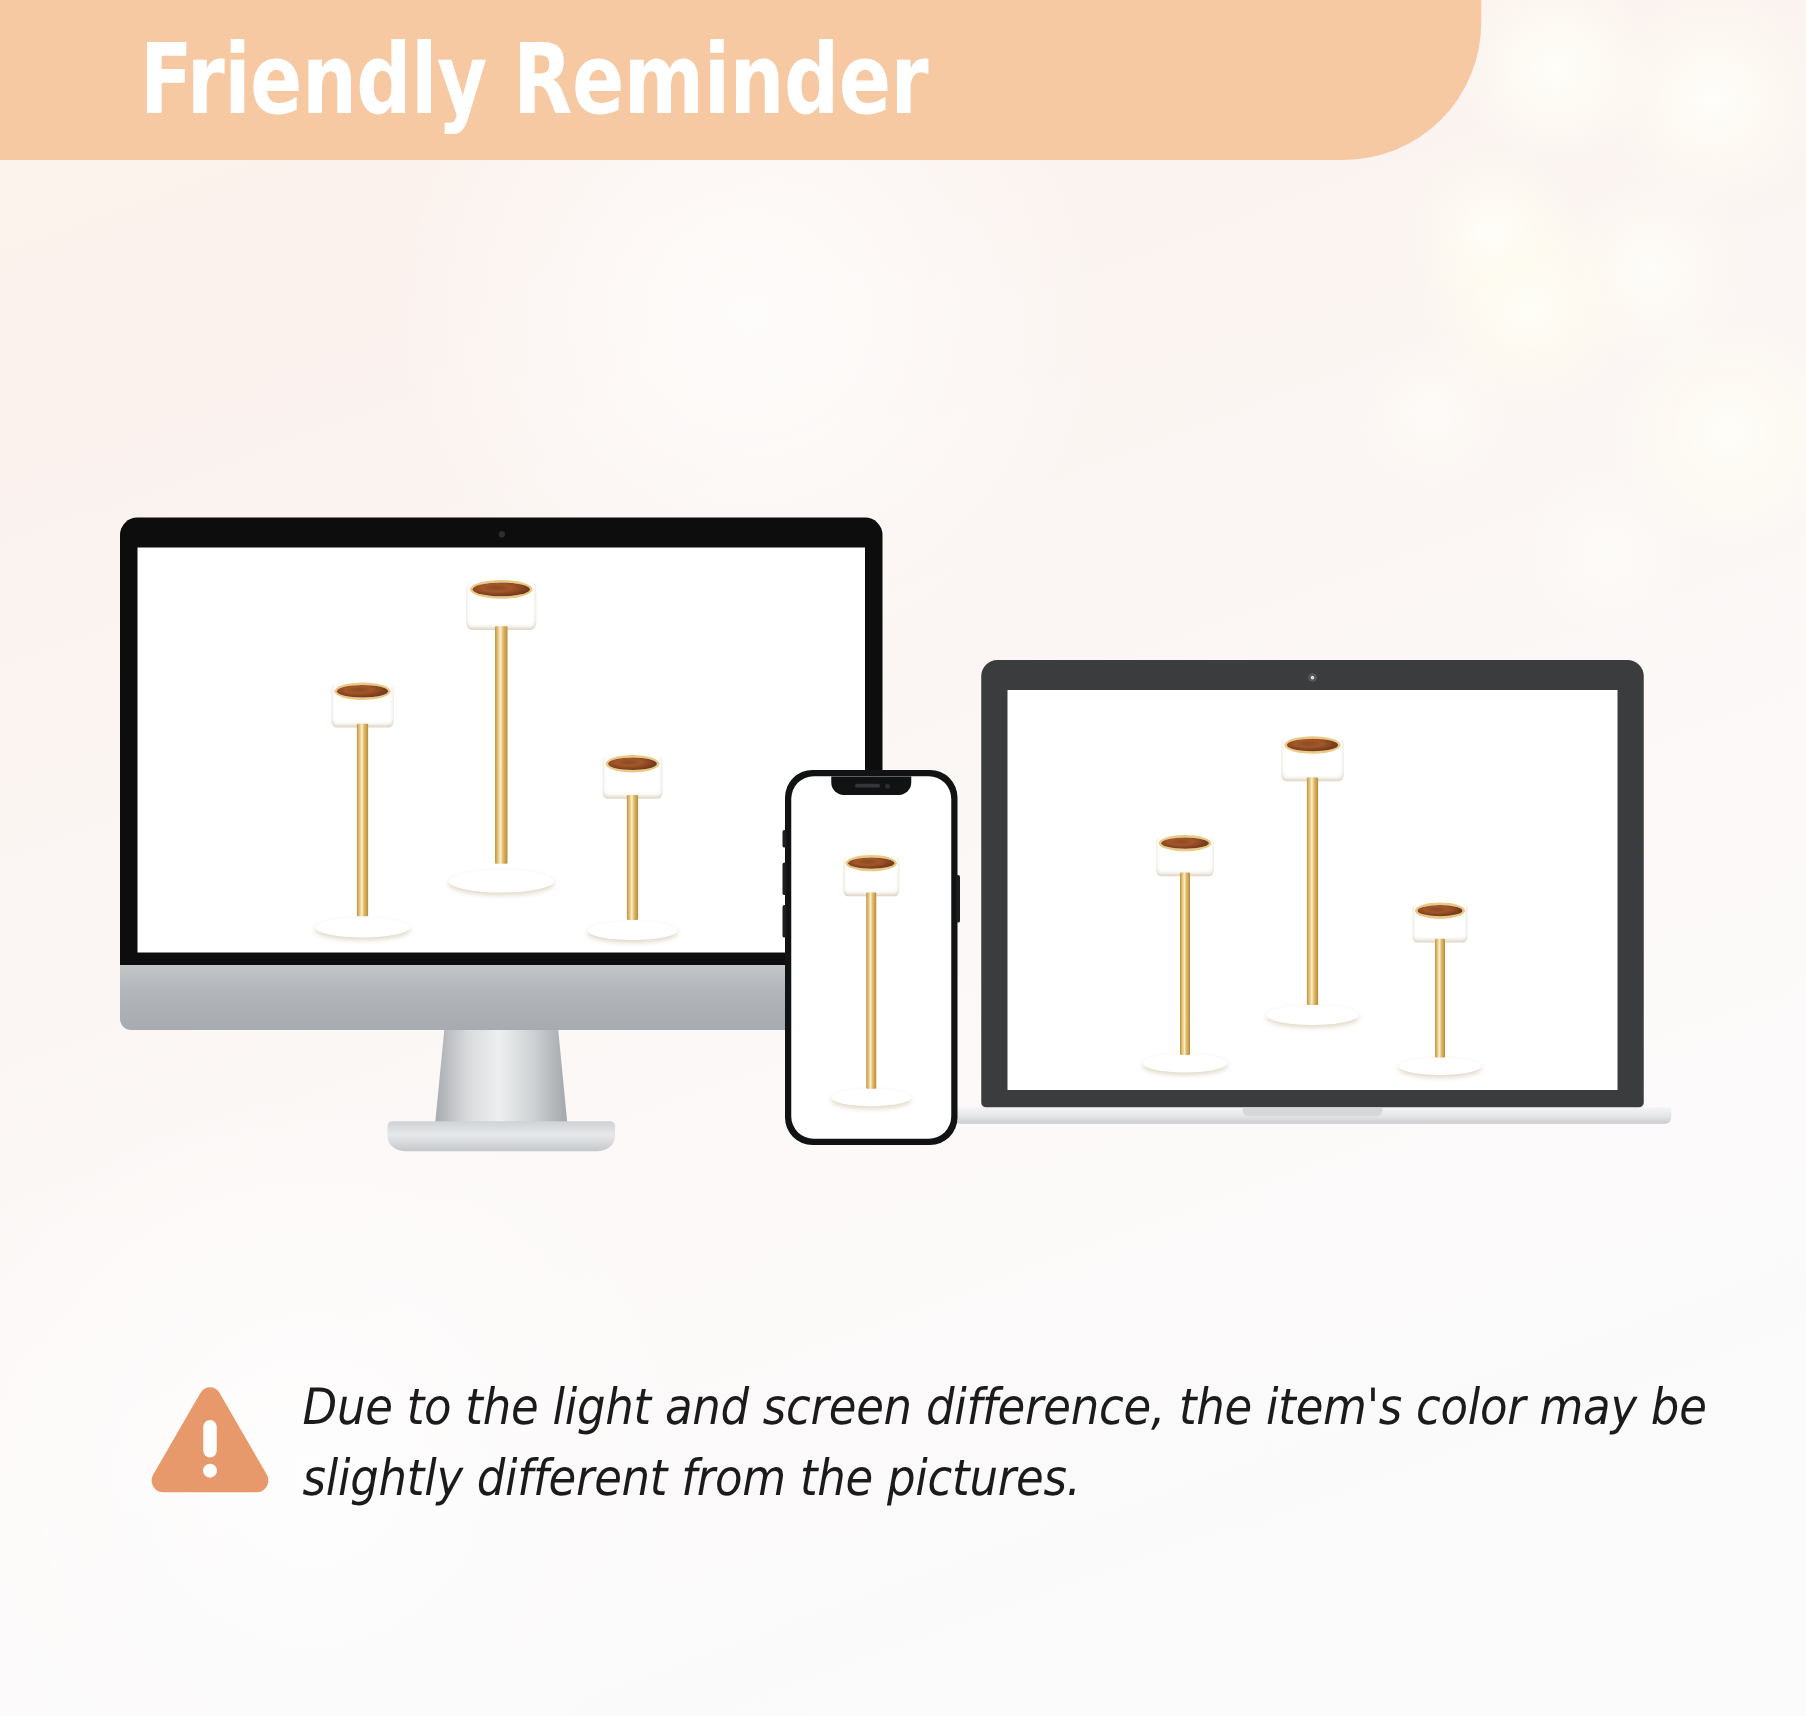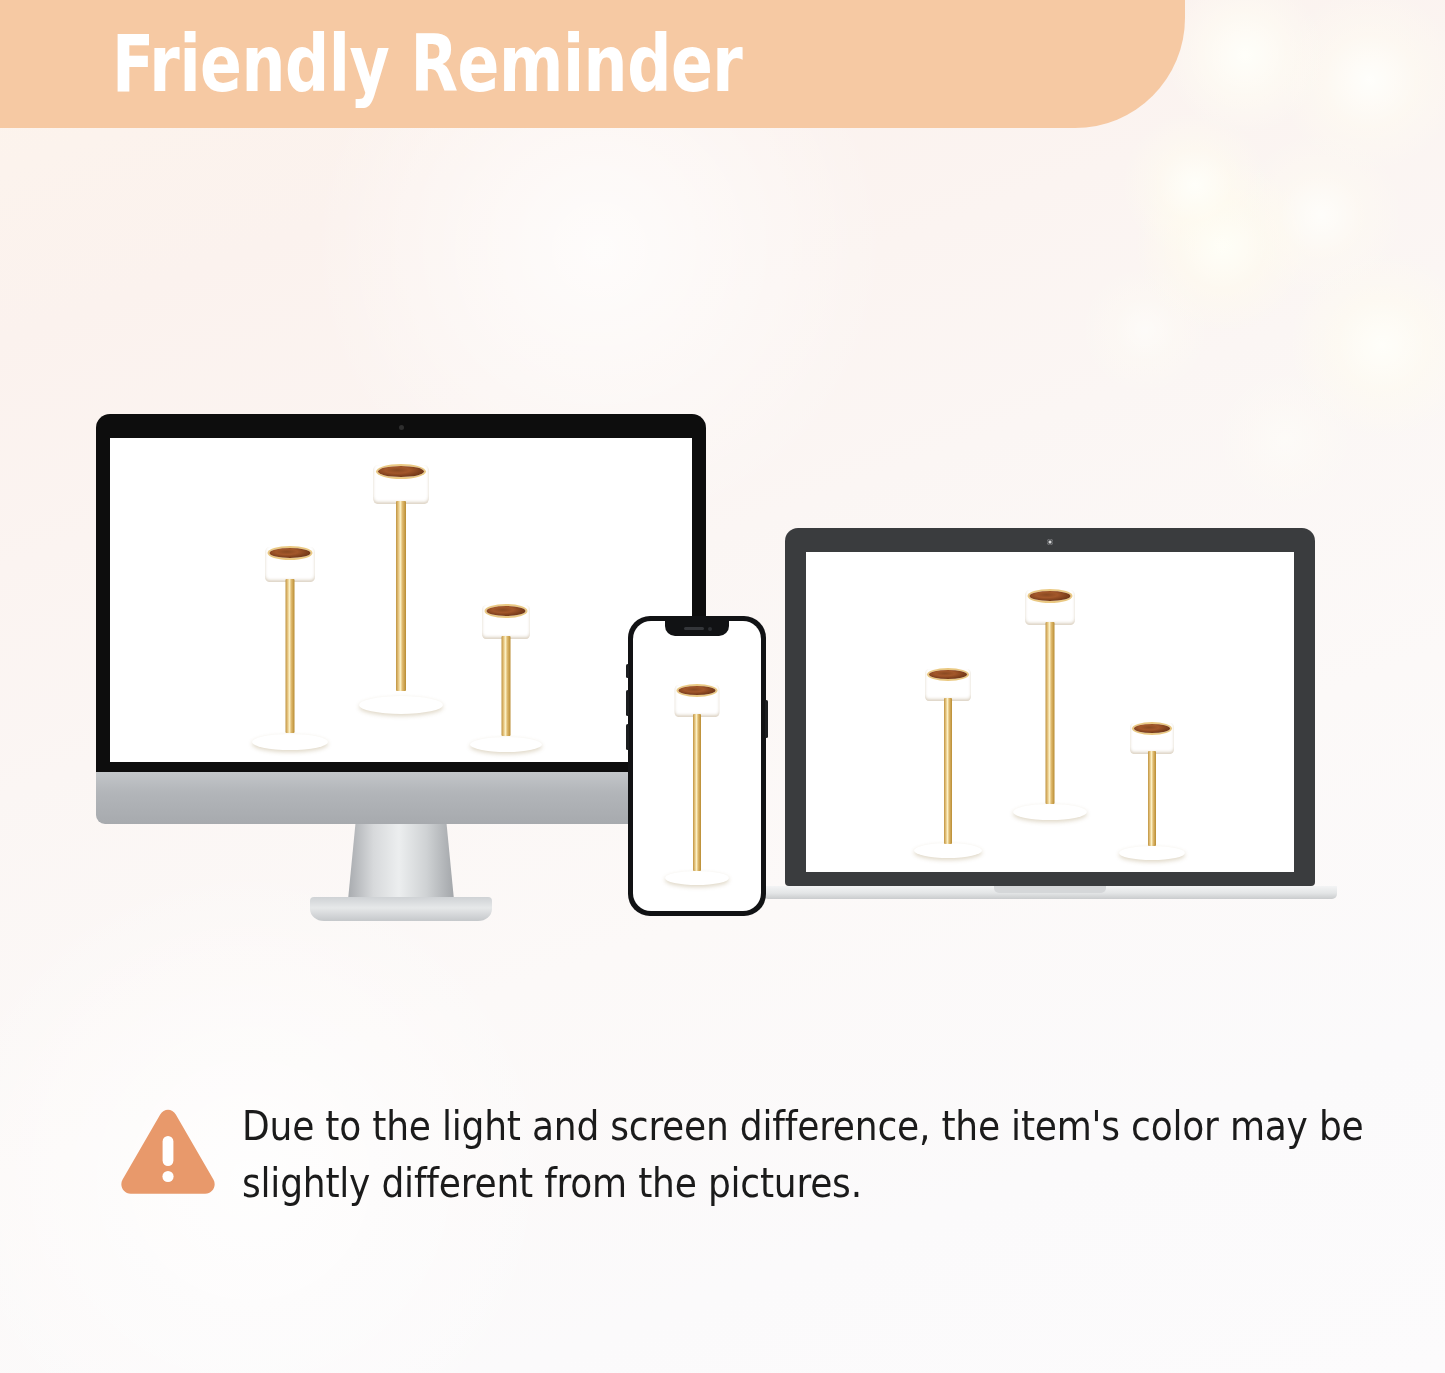--- a/index.html
+++ b/index.html
@@ -299,20 +299,21 @@
     position: absolute;
     inset: 0;
   }
   .footer-text {
     font-size: 40px;
     line-height: 1.42;
     color: #1b1b1b;
     font-family: "DejaVu Sans Condensed", "Liberation Sans Narrow", "Liberation Sans", sans-serif;
     letter-spacing: -0.2px;
     max-width: 1130px;
+    font-style: italic;
   }
 </style>
 </head>
 <body>
 
 <div class="page">
 
   <div class="header-banner">
     <div class="header-title">Friendly Reminder</div>
   </div>

